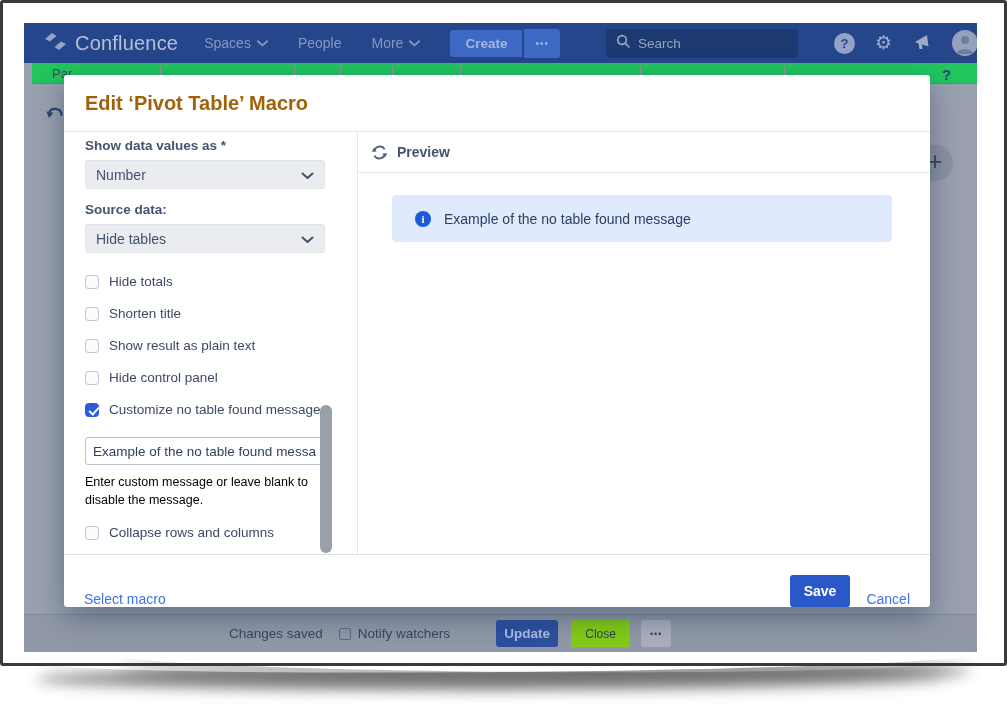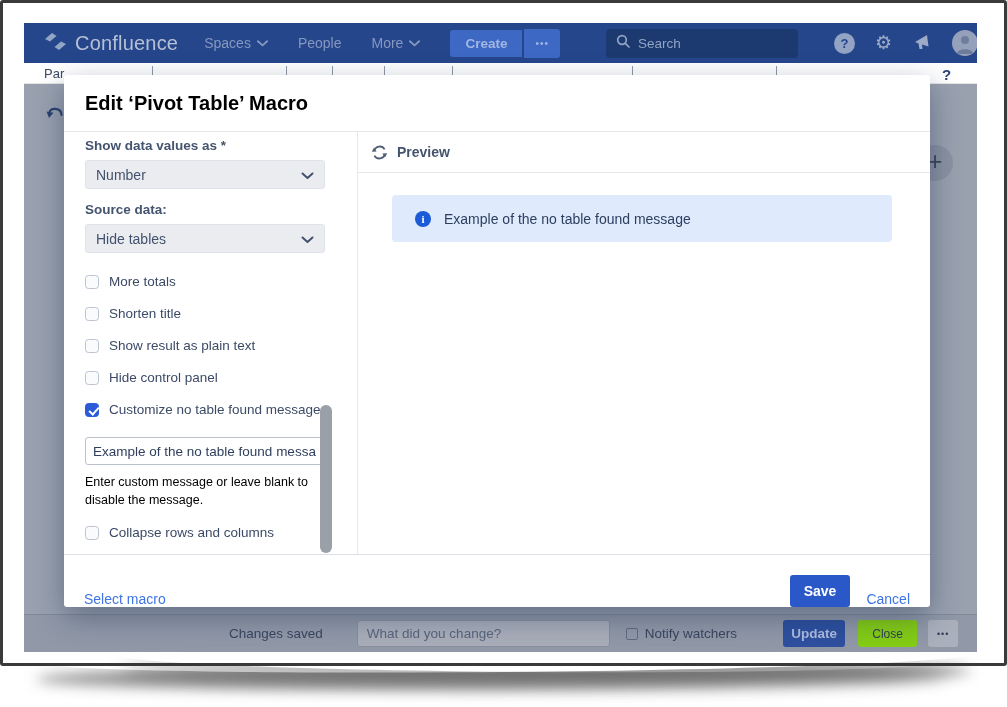--- a/index.html
+++ b/index.html
@@ -19,21 +19,21 @@
   .btn-create-more { background:#3d68c4; color:#a3b7e2; font-size:10px; letter-spacing:1px; border:none; padding:9px 11px; border-radius:0 3px 3px 0; margin-left:2px; cursor:pointer; }
   .nav-search { margin-left:46px; width:212px; height:29px; background:#1c3a70; border-radius:4px; display:flex; align-items:center; padding:0 10px; gap:8px; }
   .nav-search input { background:transparent; border:none; outline:none; color:#b3c0d8; font-size:13.5px; width:150px; }
   .nav-search input::placeholder { color:#93a4c4; }
   .nav-icons { display:flex; align-items:center; gap:20px; margin-left:36px; }
   .help-circle { width:21px; height:21px; border-radius:50%; background:#93a3c3; color:#26468c; font-weight:700; font-size:13px; text-align:center; line-height:21px; cursor:pointer; }
   .gear { color:#9dabc6; font-size:19px; line-height:20px; cursor:pointer; }
   .avatar { width:26px; height:26px; border-radius:50%; background:#95a1bb; overflow:hidden; cursor:pointer; }
 
   
-  .toolbar { position:absolute; top:40px; left:0; right:0; height:21px; background:#ffffff; border-bottom:1px solid rgba(0,0,0,.10); }
+  .toolbar { position:absolute; top:40px; left:8px; right:0; height:21px; background:#22c55e; border-bottom:1px solid rgba(0,0,0,.10); }
   .toolbar-text { position:absolute; left:20px; top:3px; font-size:13px; color:#3c4963; }
   .tb-sep { position:absolute; top:3px; width:1px; height:14px; background:#9099a8; }
   .bg-help { position:absolute; top:43px; left:918px; color:#2c4372; font-weight:700; font-size:15px; }
   .undo-arrow { position:absolute; top:84px; left:22px; cursor:pointer; }
   .plus-circle { position:absolute; top:122px; left:893px; width:36px; height:36px; border-radius:50%; background:#8b93a2; color:#3a4659; font-size:25px; font-weight:400; text-align:center; line-height:33px; cursor:pointer; }
 
   
   .bottombar { position:absolute; top:591px; left:0; right:0; height:38px; background:#9199a8; border-top:1px solid #818a99; display:flex; align-items:center; }
   .bb-status { margin-left:205px; font-size:13.5px; color:#39465f; }
   .bb-input { margin-left:34px; width:253px; height:27px; background:#a9aeba; border:1px solid #878f9d; border-radius:3px; padding:0 9px; font-size:13.5px; color:#414d66; outline:none; }
@@ -41,21 +41,21 @@
   .bb-check { margin-left:16px; display:flex; align-items:center; gap:7px; cursor:pointer; }
   .bb-checkbox { width:12px; height:12px; border:1px solid #5f6b82; border-radius:2px; background:transparent; }
   .bb-check span { font-size:13.5px; color:#39465f; }
   .bb-update { margin-left:46px; width:62px; height:27px; background:#2e509f; color:#adbcde; border:none; border-radius:3px; font-size:13.5px; font-weight:700; cursor:pointer; }
   .bb-close { margin-left:13px; width:59px; height:27px; background:#84cc16; color:#323e55; border:none; border-radius:3px; font-size:12px; cursor:pointer; }
   .bb-more { margin-left:11px; width:30px; height:27px; background:#aab0bc; color:#323e55; border:none; border-radius:3px; font-size:9px; letter-spacing:1px; cursor:pointer; }
 
   
   .dialog { position:absolute; left:40px; top:52px; width:866px; height:532px; background:#fff; border-radius:3px; box-shadow:0 10px 30px rgba(9,30,66,.38); }
   .dlg-header { height:57px; border-bottom:1px solid #e4e7ec; display:flex; align-items:center; padding-left:21px; }
-  .dlg-title { font-size:20px; font-weight:700; color:#000000; }
+  .dlg-title { font-size:20px; font-weight:700; color:#a16207; }
   .dlg-body { position:absolute; top:57px; bottom:53px; left:0; right:0; display:flex; }
   .dlg-left { width:293px; padding:4px 0 0 21px; position:relative; overflow:hidden; }
   .dlg-right { flex:1; border-left:1px solid #e4e7ec; }
 
   .field-label { font-size:13.5px; font-weight:700; color:#44546f; margin:2px 0 7px; }
   .select { width:240px; height:29px; background:#ebecf0; border:1px solid #e0e3e9; border-radius:3px; display:flex; align-items:center; justify-content:space-between; padding:0 10px; color:#42526e; font-size:14px; cursor:pointer; margin-bottom:13px; }
   .cbrow { display:flex; align-items:center; gap:10px; margin-bottom:17px; cursor:pointer; }
   .cbrow-first { margin-top:21px; }
   .cb { width:14px; height:14px; border:1.5px solid #bdc4cf; border-radius:3.5px; background:#fafbfc; flex:none; }
   .cb.checked { background:#2a5cd8; border-color:#2a5cd8; position:relative; }
@@ -156,21 +156,20 @@
     <span class="undo-arrow">
       <svg width="19" height="15" viewBox="0 0 19 15">
           <path d="M3.5 5.5 Q4 1.5 9.5 1.8 Q15.5 2.2 15.5 8" fill="none" stroke="#2c4372" stroke-width="2.2" stroke-linecap="round"></path>
           <path d="M0.5 4.5 L7.5 5.8 L3 11 Z" fill="#2c4372"></path>
         </svg>
     </span>
     <div class="plus-circle">+</div>
 
     <div class="bottombar">
       <span class="bb-status">Changes saved</span>
-      <input class="bb-input" placeholder="What did you change?" style="">
       <div class="bb-check">
         <span class="bb-checkbox"></span>
         <span>Notify watchers</span>
       </div>
       <button class="bb-update">Update</button>
       <button class="bb-close">Close</button>
       <button class="bb-more">•••</button>
     </div>
 
     <div class="dialog">
@@ -195,21 +194,21 @@
             <span>Hide tables</span>
             <span>
               <svg width="13" height="8" viewBox="0 0 13 8">
                   <path d="M1.5 1.5 L6.5 6 L11.5 1.5" fill="none" stroke="#42526e" stroke-width="2" stroke-linecap="round" stroke-linejoin="round"></path>
                 </svg>
             </span>
           </div>
 
           <div class="cbrow cbrow-first">
             <span class="cb"></span>
-            <span>More totals</span>
+            <span>Hide totals</span>
           </div>
           <div class="cbrow">
             <span class="cb"></span>
             <span>Shorten title</span>
           </div>
           <div class="cbrow">
             <span class="cb"></span>
             <span>Show result as plain text</span>
           </div>
           <div class="cbrow">

